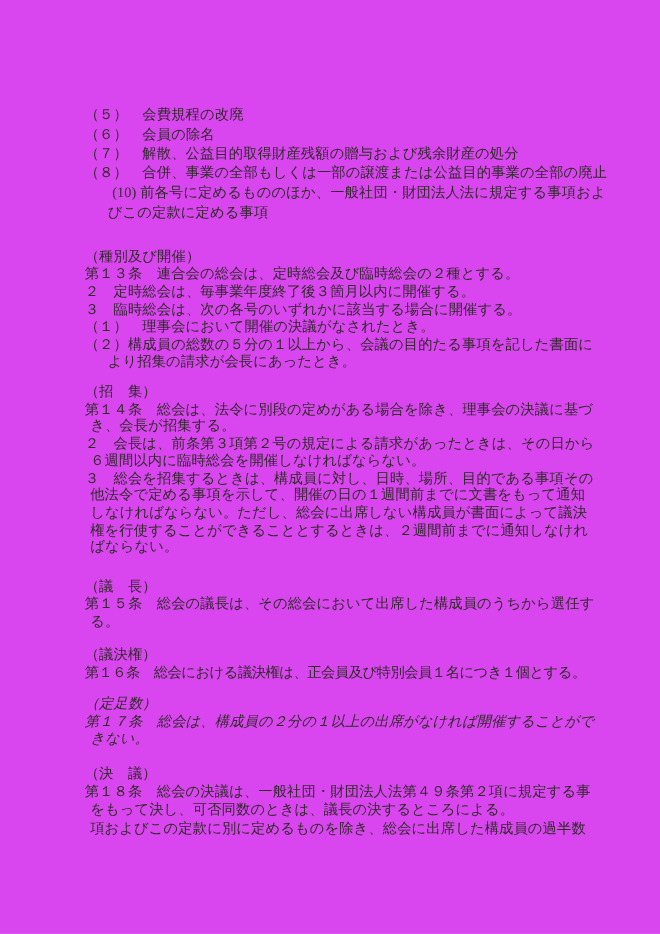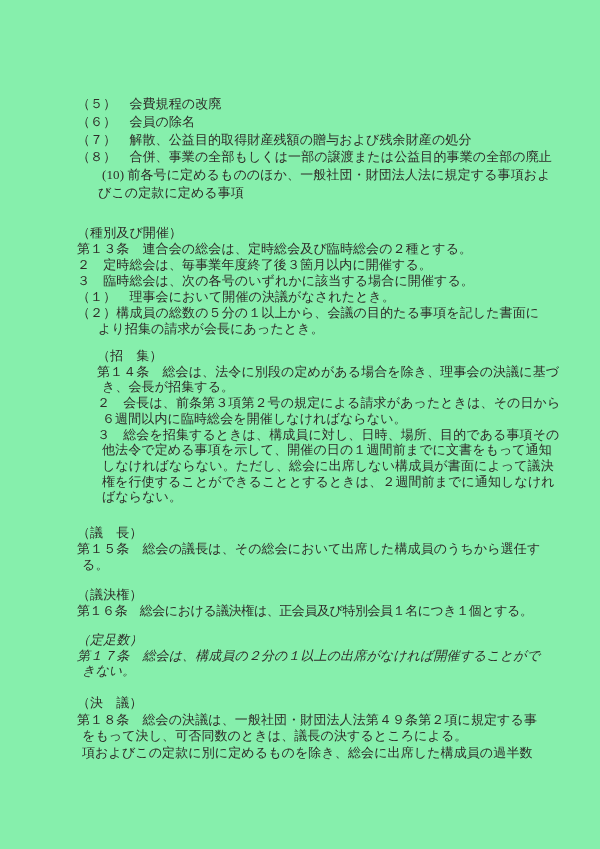--- a/index.html
+++ b/index.html
@@ -4,39 +4,39 @@
 <style>
   html, body {
     margin: 0;
     padding: 0;
     background: #ffffff;
   }
   .page {
     position: relative;
     width: 600px;
     height: 849px;
-    background: #86efac;
+    background: #d946ef;
     overflow: hidden;
     font-family: "Liberation Serif", "DejaVu Serif", serif;
     color: #2f2c28;
     font-size: 13px;
   }
   .sec {
     position: absolute;
     left: 77px;
     width: 470px;
   }
   .ln {
     white-space: pre;
     letter-spacing: 0.1px;
   }
   
   .sec0 { top: 95px; }  .sec0 .ln { line-height: 17.8px; }
   .sec1 { top: 225px; } .sec1 .ln { line-height: 16px; }
-  .sec2 { top: 348px; } .sec2 .ln { line-height: 15.7px; margin-left: 20px; }
+  .sec2 { top: 348px; } .sec2 .ln { line-height: 15.7px; }
   .sec3 { top: 525px; } .sec3 .ln { line-height: 16px; }
   .sec4 { top: 587px; } .sec4 .ln { line-height: 16px; }
   .sec5 { top: 632px; font-style: italic; } .sec5 .ln { line-height: 15.6px; }
   .sec6 { top: 695px; } .sec6 .ln { line-height: 16.5px; }
   
   .ind-base     { padding-left: 0; }
   .ind-heading  { padding-left: 0; }
   .ind-item     { padding-left: 0; }
   .ind-item10   { padding-left: 5px; margin-left: 20px; }
   .ind-itemcont { padding-left: 21px; }

